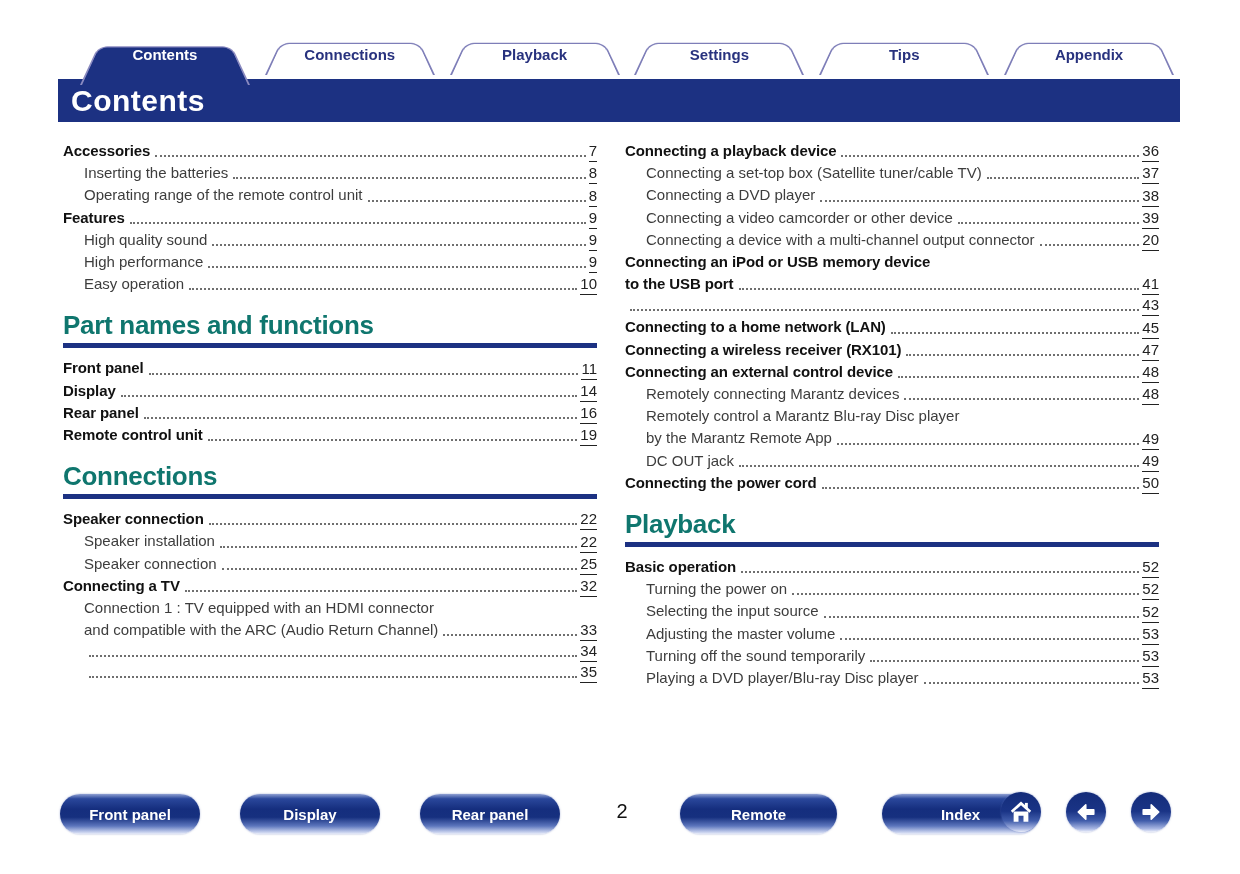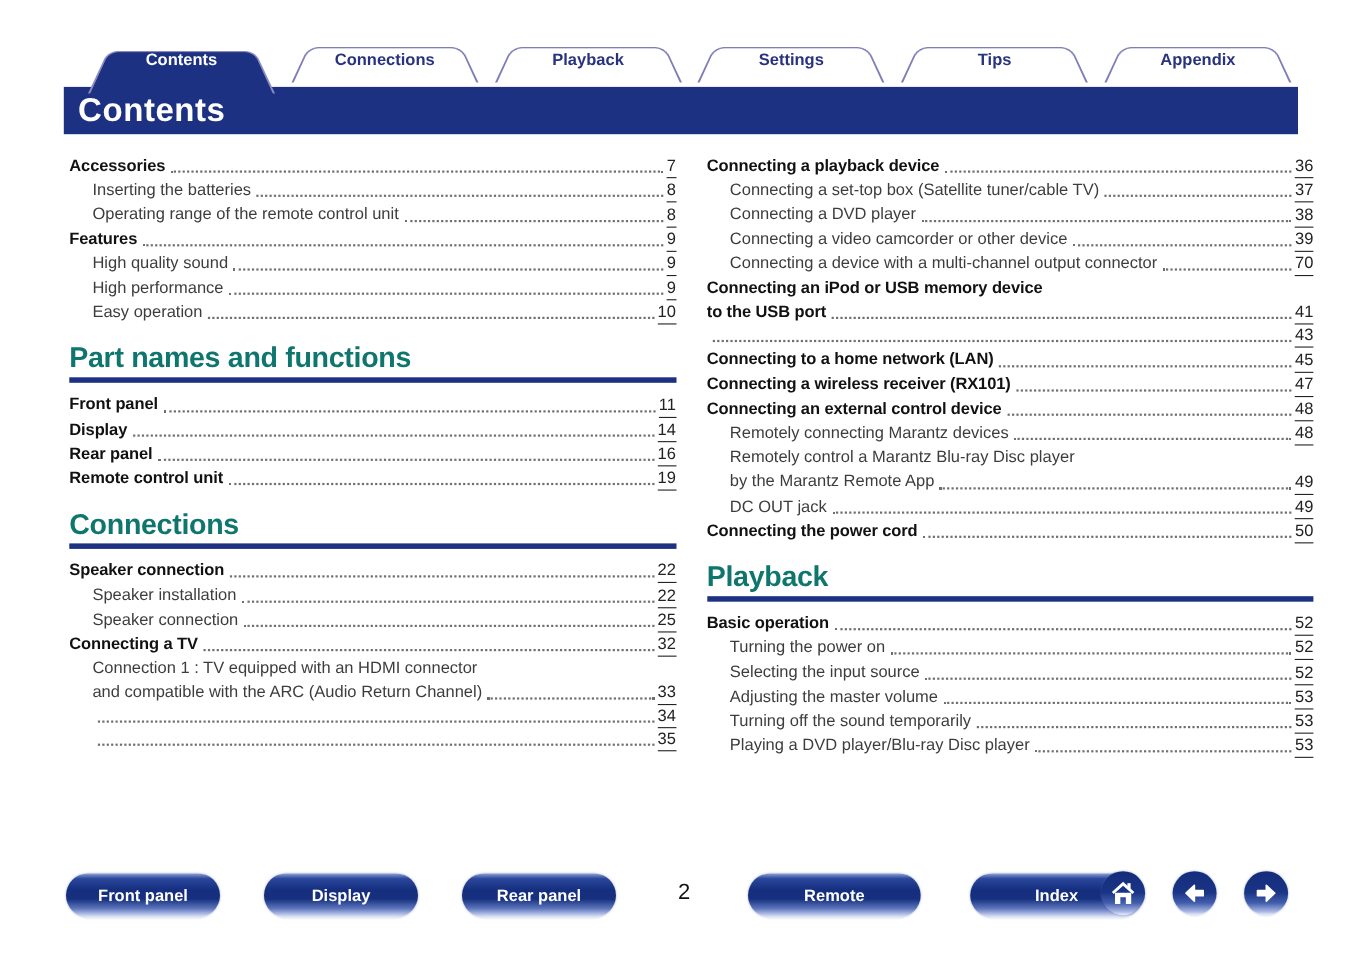--- a/index.html
+++ b/index.html
@@ -23,21 +23,21 @@
     font-size:15px;font-weight:700;color:#28327e;padding-bottom:2px;}
   .tab.active::before{background:var(--blue);border-color:#8a8ac0;height:48px;border-radius:12px 12px 0 0;}
   .tab.active .tab-label{color:#fff;}
 
   
   .title-bar{position:absolute;top:79px;left:58px;right:60px;height:43px;background:var(--blue);z-index:2;
     display:flex;align-items:center;}
   .title-bar h1{color:#fff;font-size:30px;font-weight:700;padding-left:13px;letter-spacing:.5px;}
 
   
-  .toc{position:absolute;top:140px;left:63px;right:46px;display:grid;grid-template-columns:1fr 1fr;column-gap:28px;align-content:start;}
+  .toc{position:absolute;top:140px;left:63px;right:81px;display:grid;grid-template-columns:1fr 1fr;column-gap:28px;align-content:start;}
   .col{min-width:0;}
   .row{display:flex;line-height:22.2px;font-size:15px;}
   .row .row-text{white-space:nowrap;}
   .row.lvl1 .row-text{font-weight:700;color:var(--text-dark);letter-spacing:-0.1px;}
   .row.lvl2{padding-left:21px;color:var(--text-sub);}
   .leader{flex:1;min-width:8px;border-bottom:2px dotted #6f6f6f;align-self:flex-end;margin:0 3px 5px 5px;}
   .pagelink{font-weight:400;color:#222;border-bottom:1.3px solid #222;align-self:flex-end;line-height:20px;cursor:pointer;}
   .section{margin-top:15px;margin-bottom:9px;}
   .section-title{font-size:26px;font-weight:700;color:#0f766e;letter-spacing:-0.3px;line-height:30px;}
   .section-bar{height:5px;background:var(--blue);margin-top:3px;}
@@ -208,21 +208,21 @@
           <span class="pagelink">38</span>
         </div>
         <div class="row lvl2">
           <span class="row-text">Connecting a video camcorder or other device</span>
           <span class="leader"></span>
           <span class="pagelink">39</span>
         </div>
         <div class="row lvl2">
           <span class="row-text">Connecting a device with a multi-channel output connector</span>
           <span class="leader"></span>
-          <span class="pagelink">70</span>
+          <span class="pagelink">20</span>
         </div>
         <div class="row lvl1">
           <span class="row-text">Connecting an iPod or USB memory device</span>
         </div>
         <div class="row lvl1">
           <span class="row-text">to the USB port</span>
           <span class="leader"></span>
           <span class="pagelink">41</span>
         </div>
         <div class="row lvl1">

